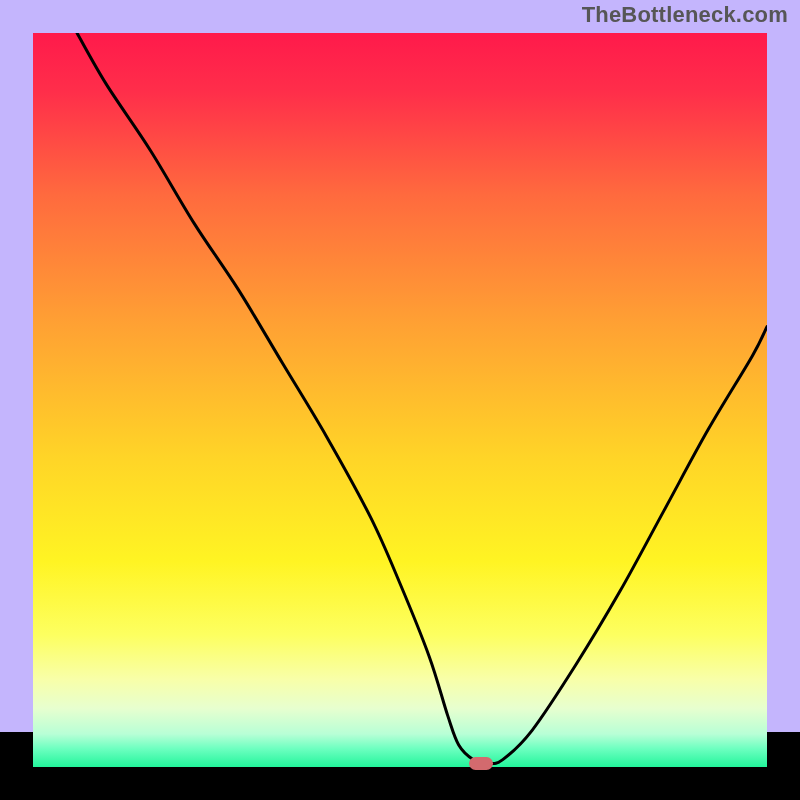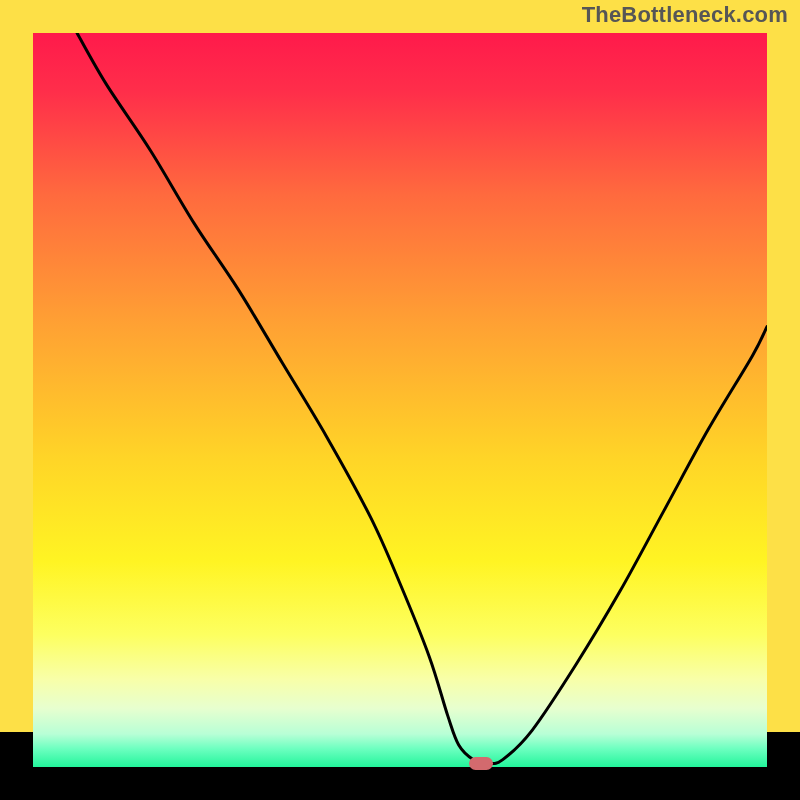--- a/index.html
+++ b/index.html
@@ -7,21 +7,21 @@
     padding: 0;
     width: 800px;
     height: 800px;
     background: #000;
     overflow: hidden;
   }
   .frame {
     position: relative;
     width: 800px;
     height: 732px;
-    background: #fde047;
+    background: #c4b5fd;
   }
   .watermark {
     position: absolute;
     top: 2px;
     right: 12px;
     font-family: Arial, Helvetica, sans-serif;
     font-size: 22px;
     font-weight: 600;
     color: #565656;
     letter-spacing: 0.2px;

